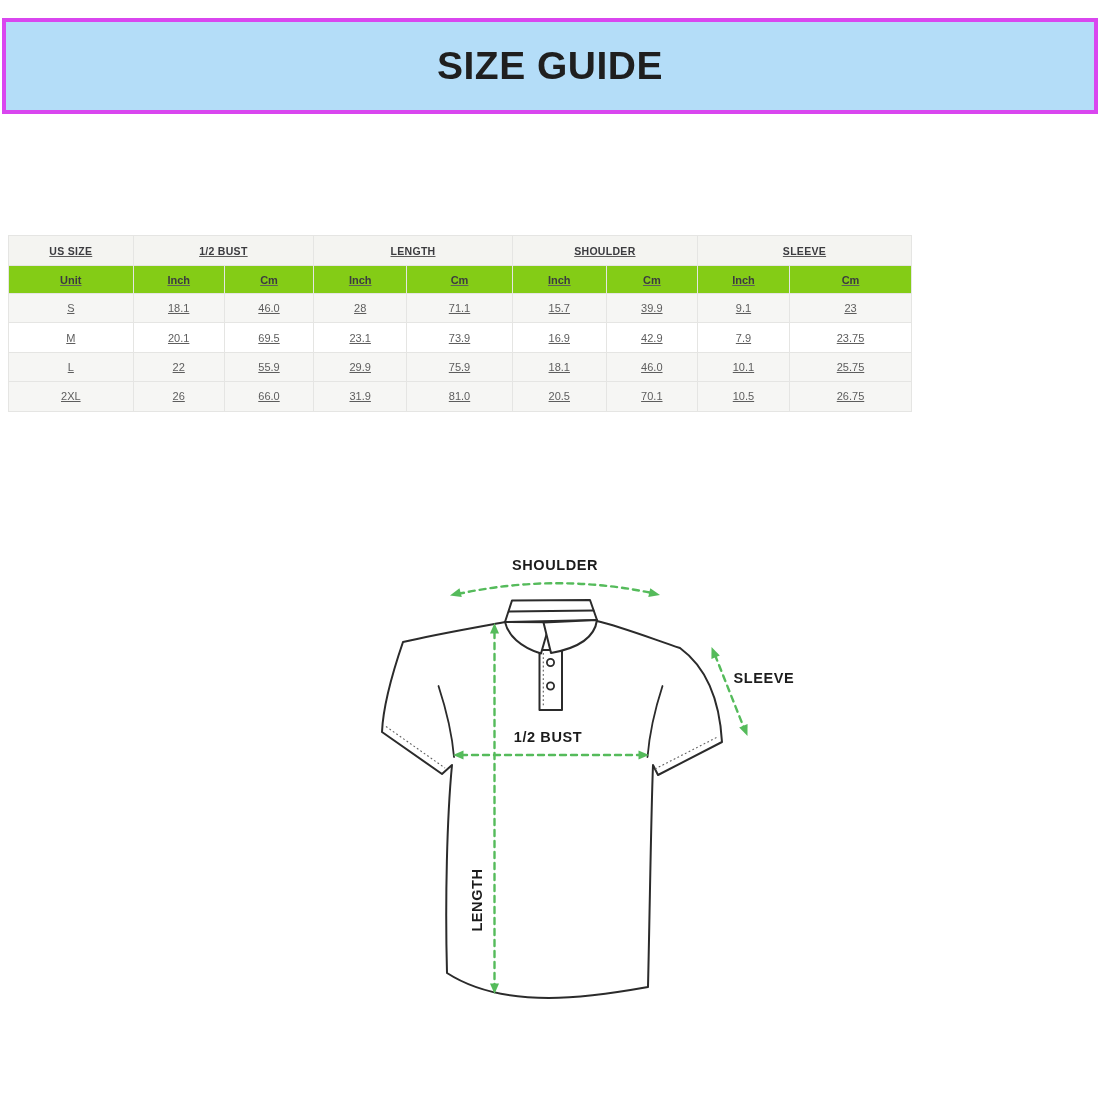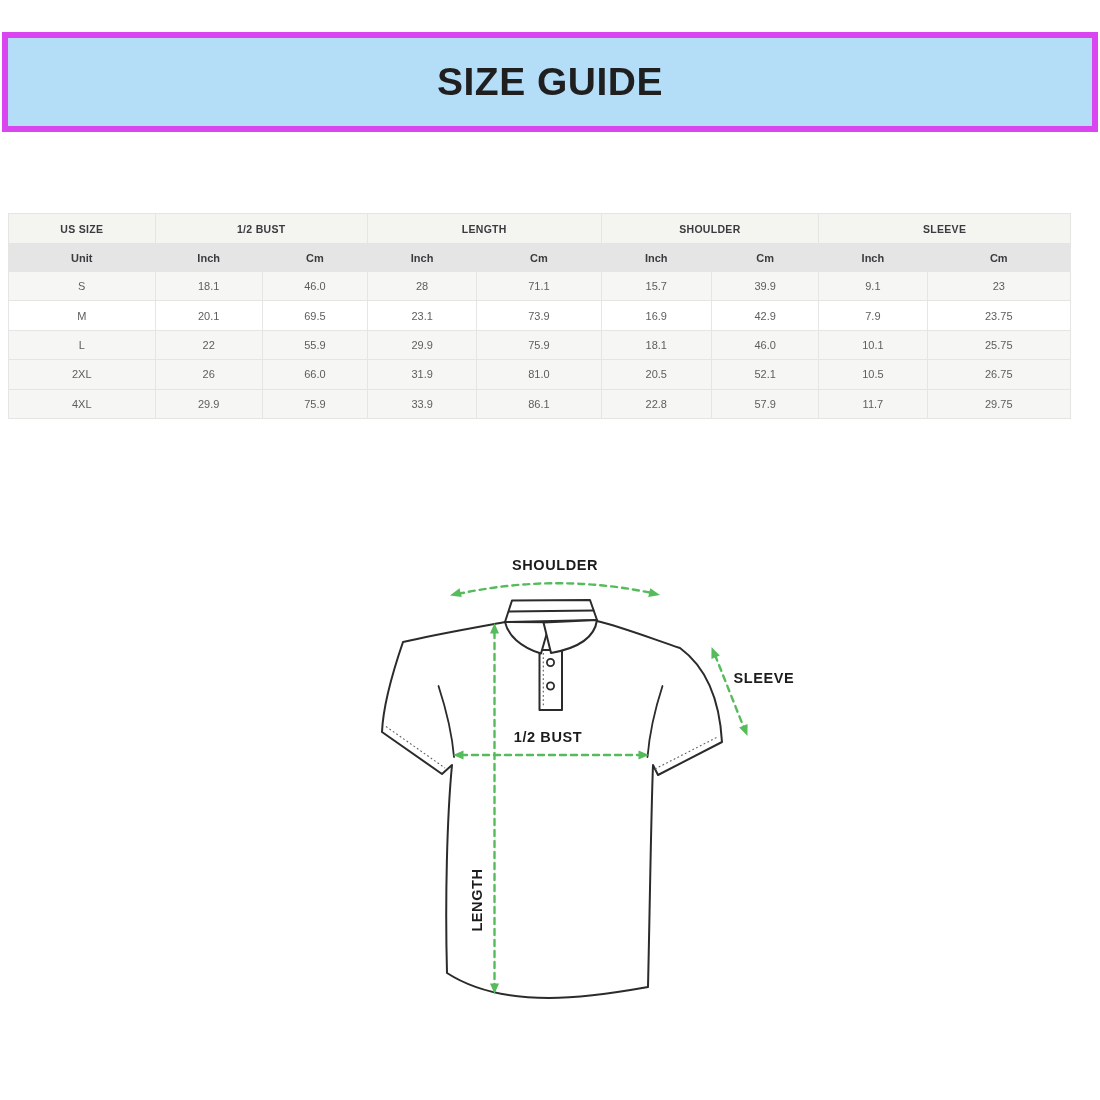--- a/index.html
+++ b/index.html
@@ -14,67 +14,68 @@
     height: 1100px;
     background: #ffffff;
     overflow: hidden;
   }
 
   
   .banner {
     position: absolute;
     left: 2px;
     right: 2px;
-    top: 32px;
+    top: 18px;
     height: 88px;
     background: #b4ddf8;
-    border: 6px solid #d946ef;
+    border: 4px solid #d946ef;
     display: flex;
     align-items: center;
     justify-content: center;
   }
   .banner h1 {
     margin: 0;
     font-size: 39px;
     font-weight: bold;
     color: #1f1f1f;
     letter-spacing: 0.5px;
   }
 
   
   table.size-table {
     position: absolute;
     left: 8px;
-    top: 213px;
-    width: 1063px;
+    top: 235px;
+    width: 904px;
     border-collapse: collapse;
     table-layout: fixed;
     font-size: 11px;
     color: #5d5d5d;
+    text-decoration: underline;
   }
   table.size-table th,
   table.size-table td {
     border: 1px solid #e5e5e3;
     text-align: center;
     vertical-align: middle;
     padding: 0;
     overflow: hidden;
     white-space: nowrap;
   }
   tr.group-row th {
     height: 29px;
     background: #f4f4f1;
     font-size: 10.5px;
     font-weight: bold;
     color: #3b3b3f;
     letter-spacing: 0.3px;
   }
   tr.unit-row th {
     height: 27px;
-    background: #e5e5e5;
+    background: #84cc16;
     font-size: 11px;
     font-weight: bold;
     color: #3b3b3f;
   }
   tbody tr td { height: 28.4px; background: #ffffff; }
   tbody tr.alt td { background: #f6f6f4; }
 
   
   .diagram-svg {
     position: absolute;
@@ -183,34 +184,23 @@
         <td>10.1</td>
         <td>25.75</td>
       </tr>
       <tr class="alt">
         <td>2XL</td>
         <td>26</td>
         <td>66.0</td>
         <td>31.9</td>
         <td>81.0</td>
         <td>20.5</td>
-        <td>52.1</td>
+        <td>70.1</td>
         <td>10.5</td>
         <td>26.75</td>
-      </tr>
-      <tr class="alt">
-        <td>4XL</td>
-        <td>29.9</td>
-        <td>75.9</td>
-        <td>33.9</td>
-        <td>86.1</td>
-        <td>22.8</td>
-        <td>57.9</td>
-        <td>11.7</td>
-        <td>29.75</td>
       </tr>
     </tbody>
   </table>
 
   <svg class="diagram-svg" viewBox="0 0 430 480">
 
     <path class="outline" d="
       M 135 77
       C 102 83 62 90 33 97
       C 21 132 13 162 12 187

